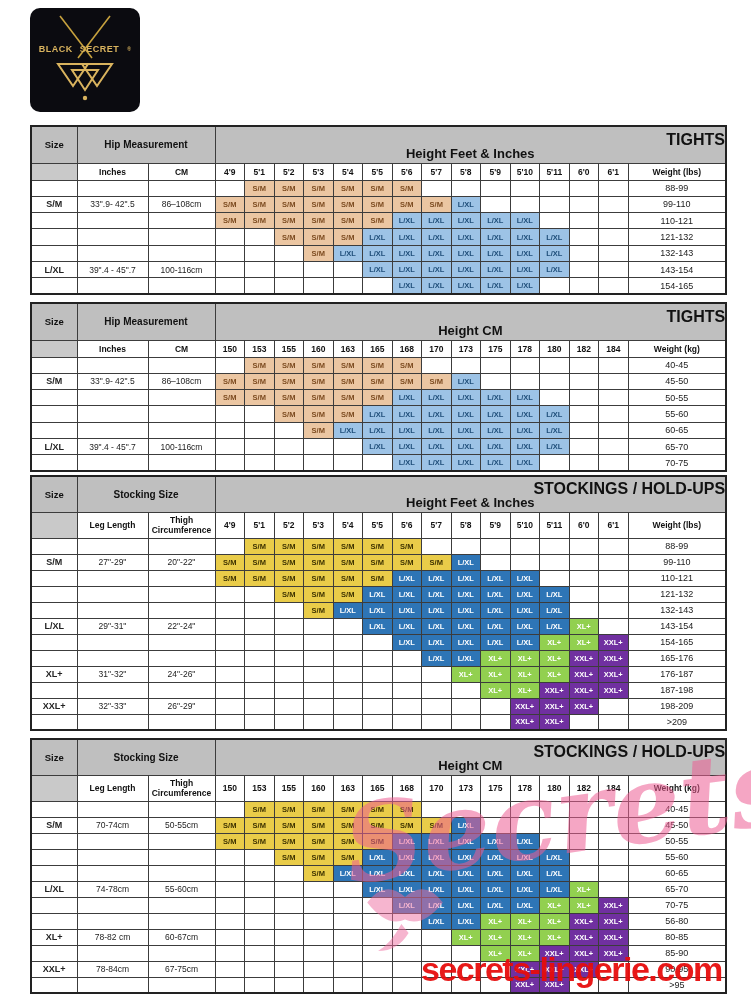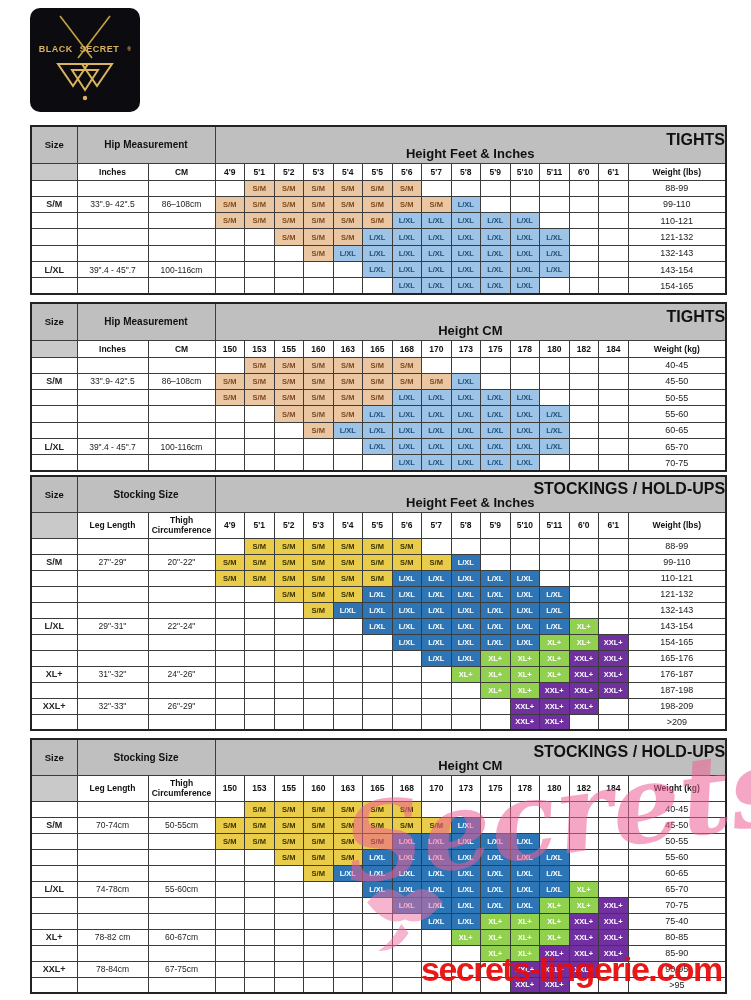--- a/index.html
+++ b/index.html
@@ -969,21 +969,21 @@
             <td class="gcell"></td>
             <td class="gcell"></td>
             <td class="gcell"></td>
             <td class="gcell cell-LXL">L/XL</td>
             <td class="gcell cell-LXL">L/XL</td>
             <td class="gcell cell-XL">XL+</td>
             <td class="gcell cell-XL">XL+</td>
             <td class="gcell cell-XL">XL+</td>
             <td class="gcell cell-XXL">XXL+</td>
             <td class="gcell cell-XXL">XXL+</td>
-            <td class="wval">75-40</td>
+            <td class="wval">56-80</td>
           </tr>
           <tr class="dr">
             <td class="col-size">XL+</td>
             <td class="mval">78-82 cm</td>
             <td class="mval">60-67cm</td>
             <td class="gcell"></td>
             <td class="gcell"></td>
             <td class="gcell"></td>
             <td class="gcell"></td>
             <td class="gcell"></td>

